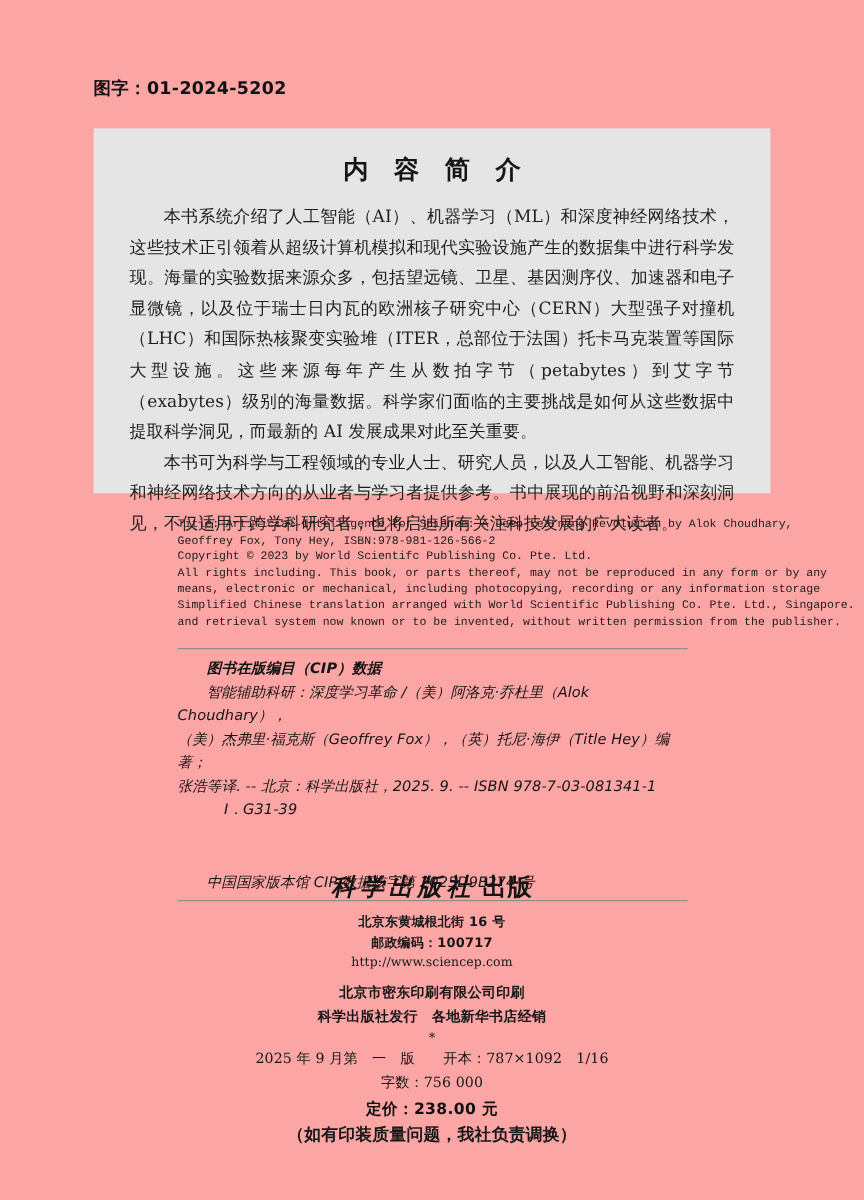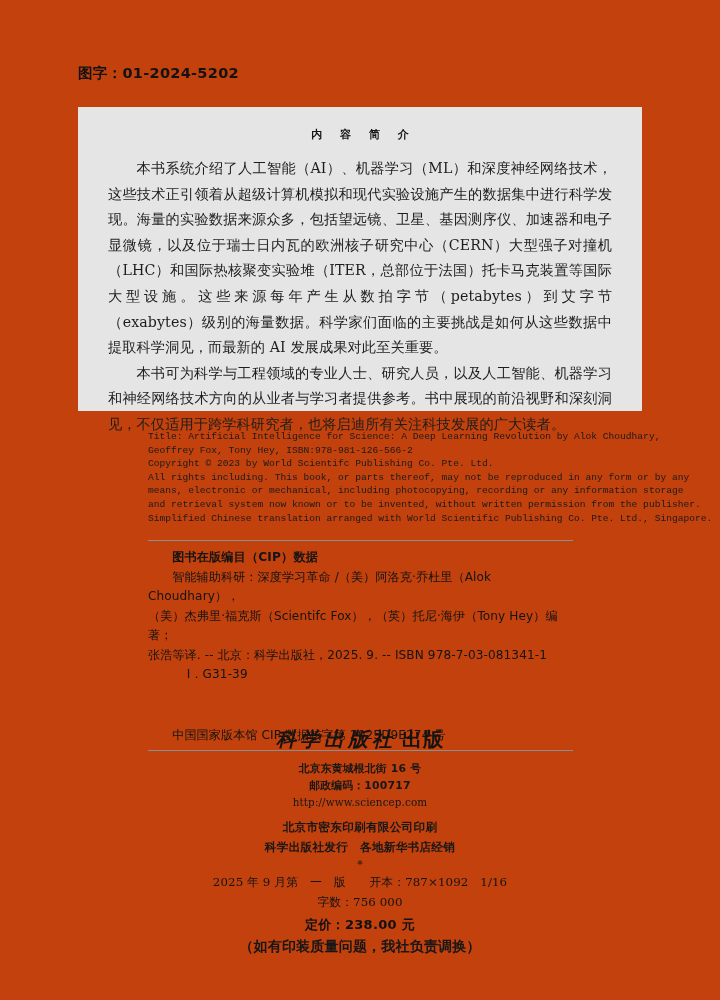--- a/index.html
+++ b/index.html
@@ -12,21 +12,21 @@
     height: 1000px;
     position: relative;
     font-family: "DejaVu Serif", "Liberation Serif", serif;
     color: #1a1a1a;
     overflow: hidden;
   }
 
   .page {
     position: absolute;
     inset: 0;
-    background: #c2410c;
+    background: #fca5a5;
   }
 
   
   .reg-line {
     position: absolute;
     left: 78px;
     top: 64px;
     font-family: "DejaVu Sans", "Liberation Sans", sans-serif;
     font-weight: bold;
     font-size: 14.5px;
@@ -43,21 +43,21 @@
     width: 564px;
     height: 304px;
     background: #e5e5e6;
     box-sizing: border-box;
     padding: 14px 30px 10px 30px;
   }
   .abstract-title {
     text-align: center;
     font-family: "DejaVu Sans", "Liberation Sans", sans-serif;
     font-weight: bold;
-    font-size: 11px;
+    font-size: 21px;
     letter-spacing: 7px;
     color: #151515;
     margin: 6px 0 14px 0;
     text-indent: 7px;
   }
   .abstract-para {
     font-family: "DejaVu Serif", "Liberation Serif", serif;
     font-size: 14.2px;
     line-height: 25.6px;
     color: #1d1d1d;
@@ -93,20 +93,21 @@
     border-top: 1px solid #8d8d8d;
     margin: 0;
     height: 0;
   }
   .cip-inner {
     padding: 7px 0 5px 0;
     font-family: "DejaVu Sans", "Liberation Sans", sans-serif;
     font-size: 12.1px;
     line-height: 19.5px;
     color: #141414;
+    font-style: italic;
   }
   .cip-heading {
     font-weight: bold;
     text-indent: 2em;
     letter-spacing: 0.2px;
   }
   .cip-body {
     text-indent: 2em;
     letter-spacing: 0.1px;
   }
@@ -218,30 +219,30 @@
     <p class="abstract-para">本书系统介绍了人工智能（AI）、机器学习（ML）和深度神经网络技术，这些技术正引领着从超级计算机模拟和现代实验设施产生的数据集中进行科学发现。海量的实验数据来源众多，包括望远镜、卫星、基因测序仪、加速器和电子显微镜，以及位于瑞士日内瓦的欧洲核子研究中心（CERN）大型强子对撞机（LHC）和国际热核聚变实验堆（ITER，总部位于法国）托卡马克装置等国际大型设施。这些来源每年产生从数拍字节（petabytes）到艾字节（exabytes）级别的海量数据。科学家们面临的主要挑战是如何从这些数据中提取科学洞见，而最新的 AI 发展成果对此至关重要。</p>
     <p class="abstract-para">本书可为科学与工程领域的专业人士、研究人员，以及人工智能、机器学习和神经网络技术方向的从业者与学习者提供参考。书中展现的前沿视野和深刻洞见，不仅适用于跨学科研究者，也将启迪所有关注科技发展的广大读者。</p>
   </div>
 
   <div class="copyright-block">
     <span class="cline">Title: Artificial Intelligence for Science: A Deep Learning Revolution by Alok Choudhary,</span>
     <span class="cline">Geoffrey Fox, Tony Hey, ISBN:978-981-126-566-2</span>
     <span class="cline">Copyright © 2023 by World Scientifc Publishing Co. Pte. Ltd.</span>
     <span class="cline">All rights including. This book, or parts thereof, may not be reproduced in any form or by any</span>
     <span class="cline">means, electronic or mechanical, including photocopying, recording or any information storage</span>
+    <span class="cline">Simplified Chinese translation arranged with World Scientific Publishing Co. Pte. Ltd., Singapore.</span>
     <span class="cline">and retrieval system now known or to be invented, without written permission from the publisher.</span>
-    <span class="cline">Simplified Chinese translation arranged with World Scientific Publishing Co. Pte. Ltd., Singapore.</span>
   </div>
 
   <div class="cip-block">
     <hr class="rule">
     <div class="cip-inner">
       <div class="cip-heading">图书在版编目（CIP）数据</div>
       <div class="cip-body">智能辅助科研：深度学习革命 /（美）阿洛克·乔杜里（Alok Choudhary），</div>
-      <div class="cip-body-cont">（美）杰弗里·福克斯（Scientifc Fox），（英）托尼·海伊（Tony Hey）编著；</div>
+      <div class="cip-body-cont">（美）杰弗里·福克斯（Geoffrey Fox），（英）托尼·海伊（Title Hey）编著；</div>
       <div class="cip-body-cont">张浩等译. -- 北京：科学出版社，2025. 9. -- ISBN 978-7-03-081341-1</div>
       <div class="cip-class">Ⅰ．G31-39</div>
       <div class="cip-number">中国国家版本馆 CIP 数据核字第 2025D9E274 号</div>
     </div>
     <hr class="rule">
   </div>
 
 
   <div class="imprint">
     <div class="press-logo"><span>科学出版社</span><span class="pub-word">出版</span></div>

